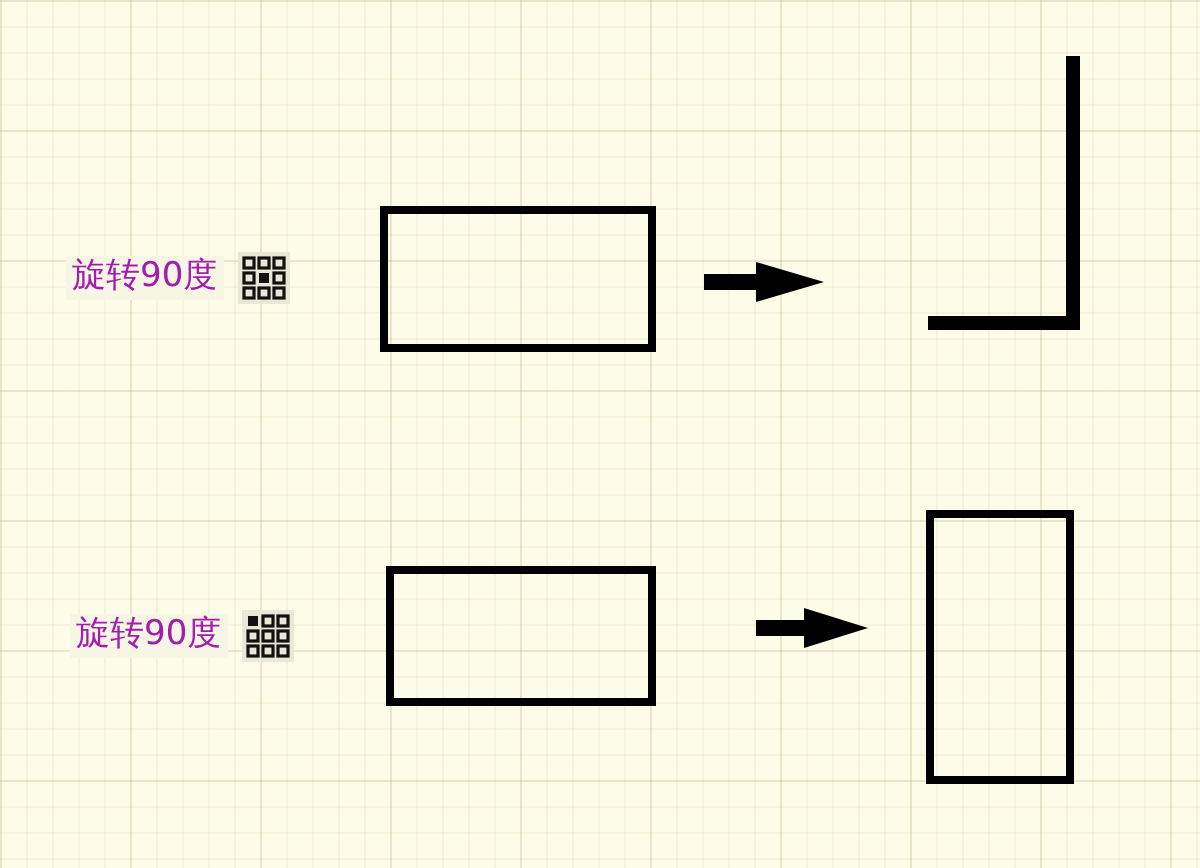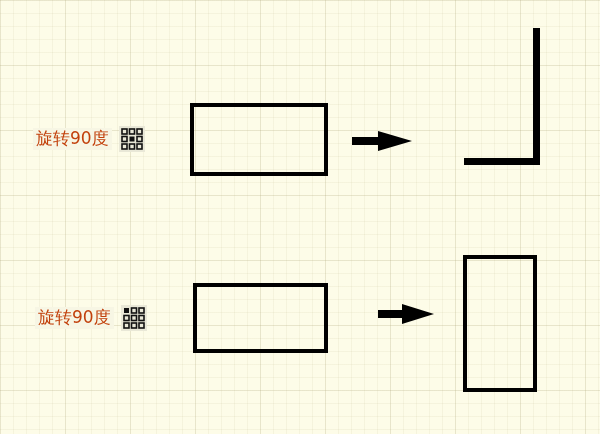--- a/index.html
+++ b/index.html
@@ -45,21 +45,21 @@
 
   
   .op-group {
     position: absolute;
     display: flex;
     align-items: center;
   }
   .op-label {
     font-size: 17px;
     line-height: 1;
-    color: #c2410c;
+    color: #a21caf;
     background-color: #f7f6e4;
     padding: 2px 3px 3px 3px;
     white-space: nowrap;
     letter-spacing: 0px;
   }
   .op-icon {
     margin-left: 7px;
     width: 26px;
     height: 26px;
     background-color: #e9e8d7;

